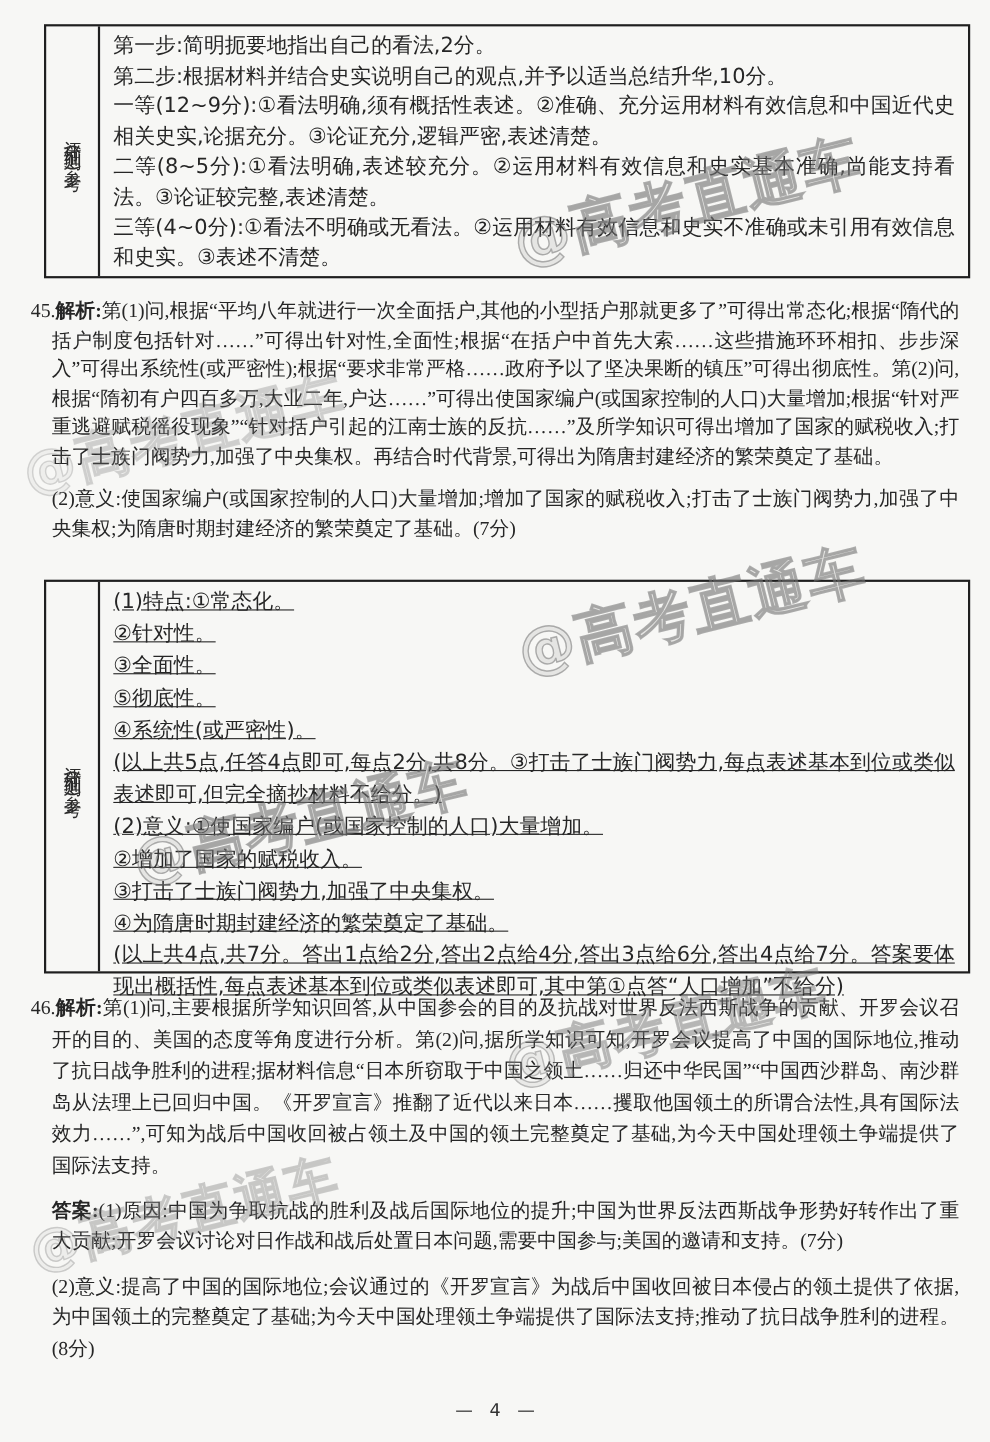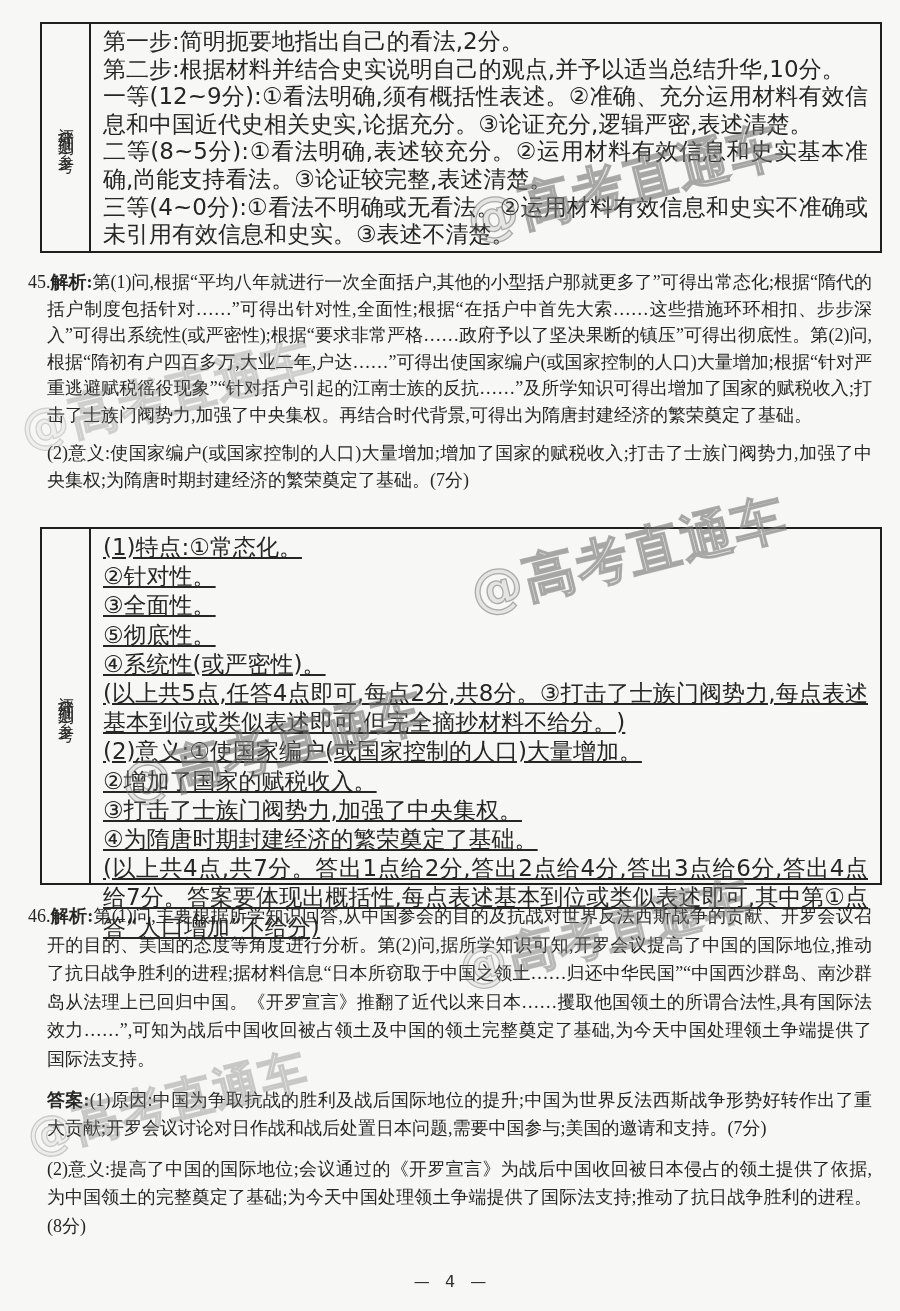--- a/index.html
+++ b/index.html
@@ -33,21 +33,21 @@
     align-items: center;
     justify-content: center;
     writing-mode: vertical-rl;
     font-size: 16px;
     letter-spacing: 4px;
     color: #2a2a2a;
   }
   .rubric-body {
     flex: 1;
     padding: 4px 12px 2px 12px;
-    font-size: 23px;
+    font-size: 19px;
     text-align: justify;
   }
   #rubric1 .rubric-body { line-height: 27.6px; }
   #rubric2 .rubric-body { line-height: 29.2px; text-decoration: underline; }
   .rubric-line { margin: 0; }
 
   
   .qa {
     position: absolute;
     left: 16px;

